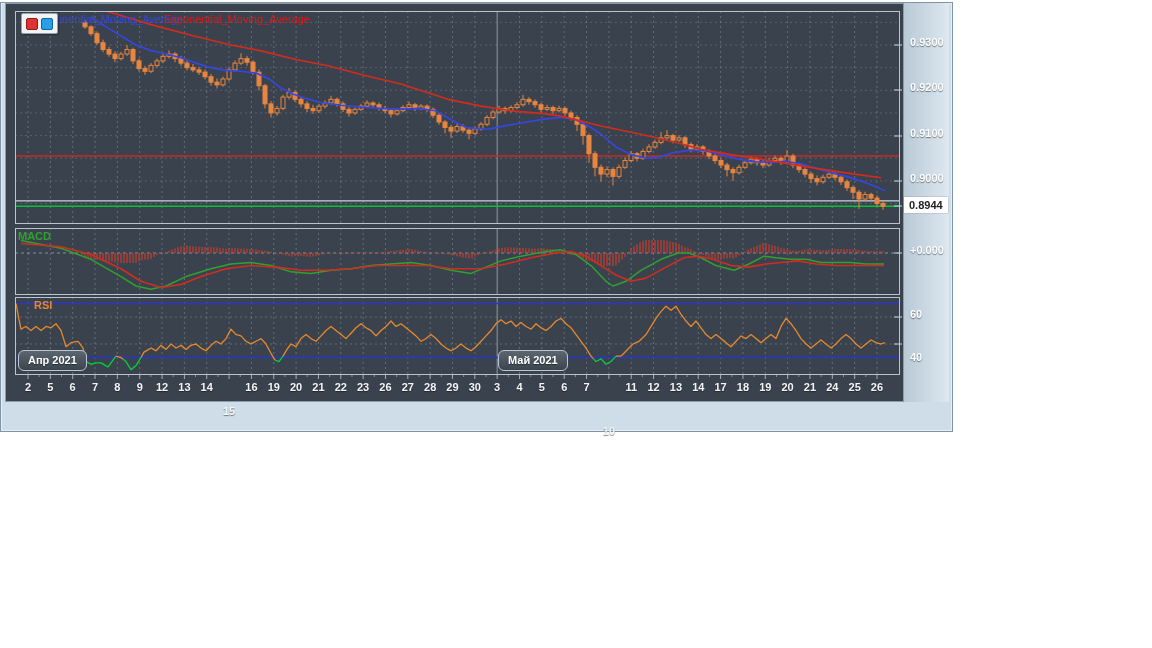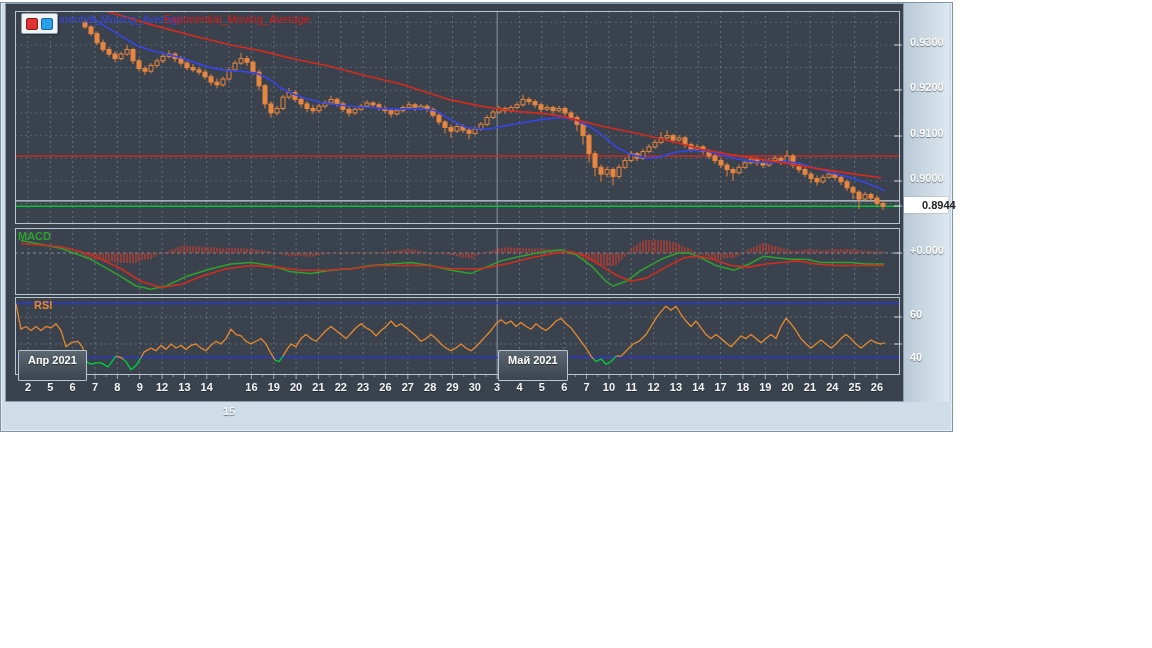--- a/index.html
+++ b/index.html
@@ -15,28 +15,28 @@
   .win-buttons { position:absolute; right:6px; top:5px; display:flex; gap:5px; }
   .win-btn { width:28px; height:17px; border:1px solid #8096a8; border-radius:3px; background:linear-gradient(#ffffff,#dce7f0 55%,#cfdde8); display:flex; align-items:center; justify-content:center; cursor:pointer; }
   .glyph-min { width:10px; height:3px; background:#5a6a78; border-radius:1px; margin-top:6px; }
   .glyph-rest { width:9px; height:8px; border:1.5px solid #5a6a78; background:transparent; }
   .glyph-close { font-size:11px; font-weight:bold; color:#5a6a78; line-height:1; }
   .content { position:relative; height:402px; }
   .chart-region { position:absolute; left:4px; top:0; width:899px; height:399px; background:#3a434d; border:1px solid #8a9dad; }
   .price-strip { position:absolute; left:903px; top:0; width:45px; height:399px; background:linear-gradient(90deg,#b9c9d6,#dde8f0); }
   .axis-text { position:absolute; font-size:11px; font-weight:bold; color:#ffffff; text-shadow:0 1px 1px rgba(30,40,50,.55); white-space:nowrap; }
   .price-label { left:6px; }
-  .current-badge { position:absolute; left:0; width:44px; height:16px; background:#ffffff; color:#222; font-size:11px; font-weight:bold; line-height:16px; padding-left:18px; box-shadow:0 0 1px #667; }
+  .current-badge { position:absolute; left:0; width:44px; height:16px; background:#ffffff; color:#222; font-size:11px; font-weight:bold; line-height:16px; padding-left:5px; box-shadow:0 0 1px #667; }
   .legend { position:absolute; top:9px; font-size:11px; white-space:nowrap; }
   .swatch-box { position:absolute; left:15px; top:9px; width:37px; height:21px; background:#f1f3f4; border:1px solid #93a2ae; border-radius:2px; display:flex; align-items:center; justify-content:center; gap:3px; box-shadow:1px 1px 2px rgba(0,0,0,.35); }
   .swatch { width:12px; height:12px; border-radius:2px; cursor:pointer; }
   .swatch.red { background:#e03232; border:1px solid #8b1a1a; }
   .swatch.blue { background:#28a0e8; border:1px solid #1560a0; }
   .pane-label { position:absolute; font-size:11px; font-weight:bold; }
-  .month-badge { position:absolute; height:31px; line-height:19px; padding:0 9px; font-size:11px; font-weight:bold; color:#fff; background:linear-gradient(#5b6670,#3c454f); border:1px solid #b9c6d0; border-radius:1px; text-shadow:0 1px 1px rgba(0,0,0,.5); }
+  .month-badge { position:absolute; height:21px; line-height:19px; padding:0 9px; font-size:11px; font-weight:bold; color:#fff; background:linear-gradient(#5b6670,#3c454f); border:1px solid #b9c6d0; border-radius:6px; text-shadow:0 1px 1px rgba(0,0,0,.5); }
   .time-label { position:absolute; top:377px; transform:translateX(-50%); font-size:11px; font-weight:bold; color:#f2f6f9; text-shadow:0 1px 1px rgba(0,0,0,.45); }
 </style>
 </head>
 <body>
 
 <div class="window">
   <div class="content">
     <div class="chart-region">
       <svg id="chart-svg" width="897" height="397" viewBox="0 0 897 397">
           <defs>
@@ -857,21 +857,21 @@
           <div class="time-label" style="left: 379.472px;">26</div>
           <div class="time-label" style="left: 401.814px;">27</div>
           <div class="time-label" style="left: 424.156px;">28</div>
           <div class="time-label" style="left: 446.498px;">29</div>
           <div class="time-label" style="left: 468.84px;">30</div>
           <div class="time-label" style="left: 491.182px;">3</div>
           <div class="time-label" style="left: 513.524px;">4</div>
           <div class="time-label" style="left: 535.866px;">5</div>
           <div class="time-label" style="left: 558.208px;">6</div>
           <div class="time-label" style="left: 580.55px;">7</div>
-          <div class="time-label" style="left: 602.892px;">10</div>
+          <div class="time-label" style="left: 602.892px; margin-top: 44px;">10</div>
           <div class="time-label" style="left: 625.234px;">11</div>
           <div class="time-label" style="left: 647.576px;">12</div>
           <div class="time-label" style="left: 669.918px;">13</div>
           <div class="time-label" style="left: 692.26px;">14</div>
           <div class="time-label" style="left: 714.602px;">17</div>
           <div class="time-label" style="left: 736.944px;">18</div>
           <div class="time-label" style="left: 759.286px;">19</div>
           <div class="time-label" style="left: 781.628px;">20</div>
           <div class="time-label" style="left: 803.97px;">21</div>
           <div class="time-label" style="left: 826.312px;">24</div>

